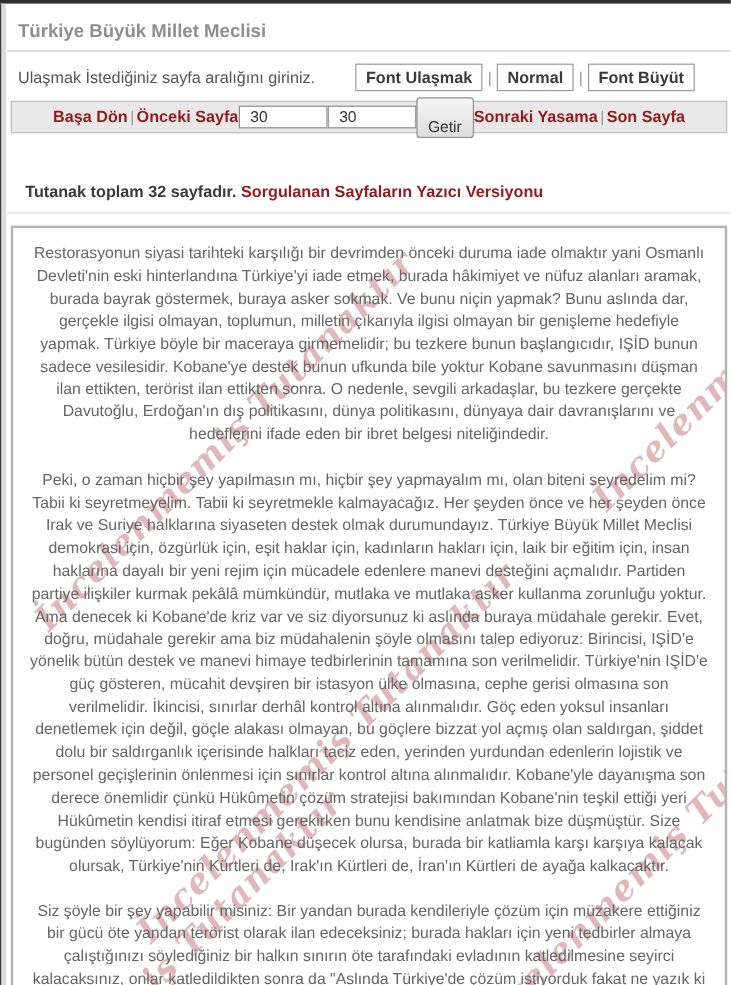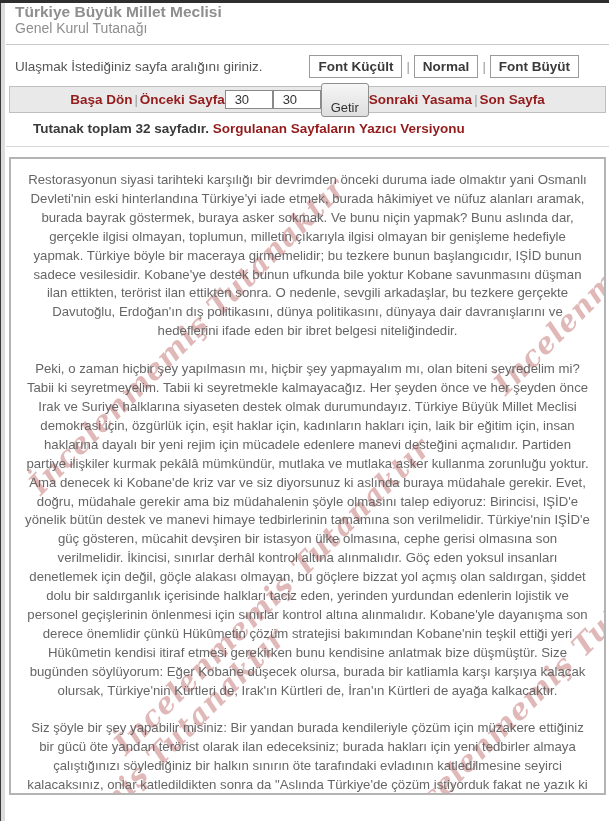--- a/index.html
+++ b/index.html
@@ -10,21 +10,21 @@
     position: relative;
     border-top: 3px solid #2e2e2e;
   }
   .left-edge {
     position: absolute; left: 0; top: 0; bottom: 0; width: 5px;
     background: #dcdcdc; border-left: 1px solid #3a3a3a; z-index: 5;
   }
   .page { padding-left: 6px; }
 
   
-  .header { padding: 0 14px 4px 9px; }
+  .header { padding: 15px 14px 4px 9px; }
   .header .title { font-size: 15.5px; font-weight: bold; color: #8e8e8e; line-height: 17px; }
   .header .subtitle { font-size: 14px; color: #8e8e8e; line-height: 17px; }
   .header .navy { font-size: 14px; font-weight: bold; color: #35406e; line-height: 17px; }
   hr.sep1 { border: none; border-top: 1px solid #c9c9c9; margin: 3px 0 0 0; }
   hr.sep2 { border: none; border-top: 1px solid #d9d9d9; margin: 4px 0 0 0; }
 
   
   .toolbar {
     display: flex; align-items: center; justify-content: space-between;
     padding: 10px 30px 6px 9px;
@@ -42,33 +42,33 @@
   
   .pager {
     margin: 2px 3px 0 3px; height: 27px;
     background: #e9e9e9; border: 1px solid #bfbfbf;
     display: flex; align-items: center; justify-content: center;
     padding: 0 18px; font-size: 13.5px;
   }
   .pager .navlink { color: #941b1c; font-weight: bold; cursor: pointer; white-space: nowrap; }
   .pager .pipe { margin: 0 2px; }
   .pager input {
-    width: 48px; height: 19px; border: 1px solid #8a8a8a; background: #fff;
+    width: 74px; height: 19px; border: 1px solid #8a8a8a; background: #fff;
     font-family: "Liberation Sans", sans-serif; font-size: 13px; color: #333;
     padding: 0 9px;
   }
   .pager .go-btn {
     height: 21px; border: 1px solid #8f8f8f; border-radius: 3px;
     background: linear-gradient(#f6f6f6, #dedede);
     font-family: "Liberation Sans", sans-serif; font-size: 13px; color: #333;
     padding: 16px 9px; cursor: pointer;
   }
 
   
-  .statusline { padding: 8px 9px 6px 27px; font-size: 13.5px; }
+  .statusline { padding: 8px 9px 6px 15px; font-size: 13.5px; margin-top: 33px; }
   .statusline .total { color: #3a3a3a; font-weight: bold; }
   .statusline .printer { color: #941b1c; font-weight: bold; cursor: pointer; }
 
   
   .content-box {
     position: relative; margin: 10px 3px 0 3px;
     border: 2px solid #b4b4b4;
     height: 638px; overflow: hidden;
     padding: 12px 13px;
   }
@@ -93,29 +93,28 @@
 </style>
 </head>
 <body>
 
 <div class="left-edge"></div>
 
 <div class="page">
 
   <div class="header">
     <div class="title">Türkiye Büyük Millet Meclisi</div>
-    <div class="subtitle">Genel Kurul Tutanağı</div>
   </div>
 
   <hr class="sep1">
 
   <div class="toolbar">
     <span class="prompt">Ulaşmak İstediğiniz sayfa aralığını giriniz.</span>
     <span class="fontbtns">
-      <span class="btn-box">Font Küçült</span>
+      <span class="btn-box">Font Ulaşmak</span>
       <span class="pipe">|</span>
       <span class="btn-box">Normal</span>
       <span class="pipe">|</span>
       <span class="btn-box">Font Büyüt</span>
     </span>
   </div>
 
   <div class="pager">
     <span class="navlink">Başa Dön</span>
     <span class="pipe">|</span>

